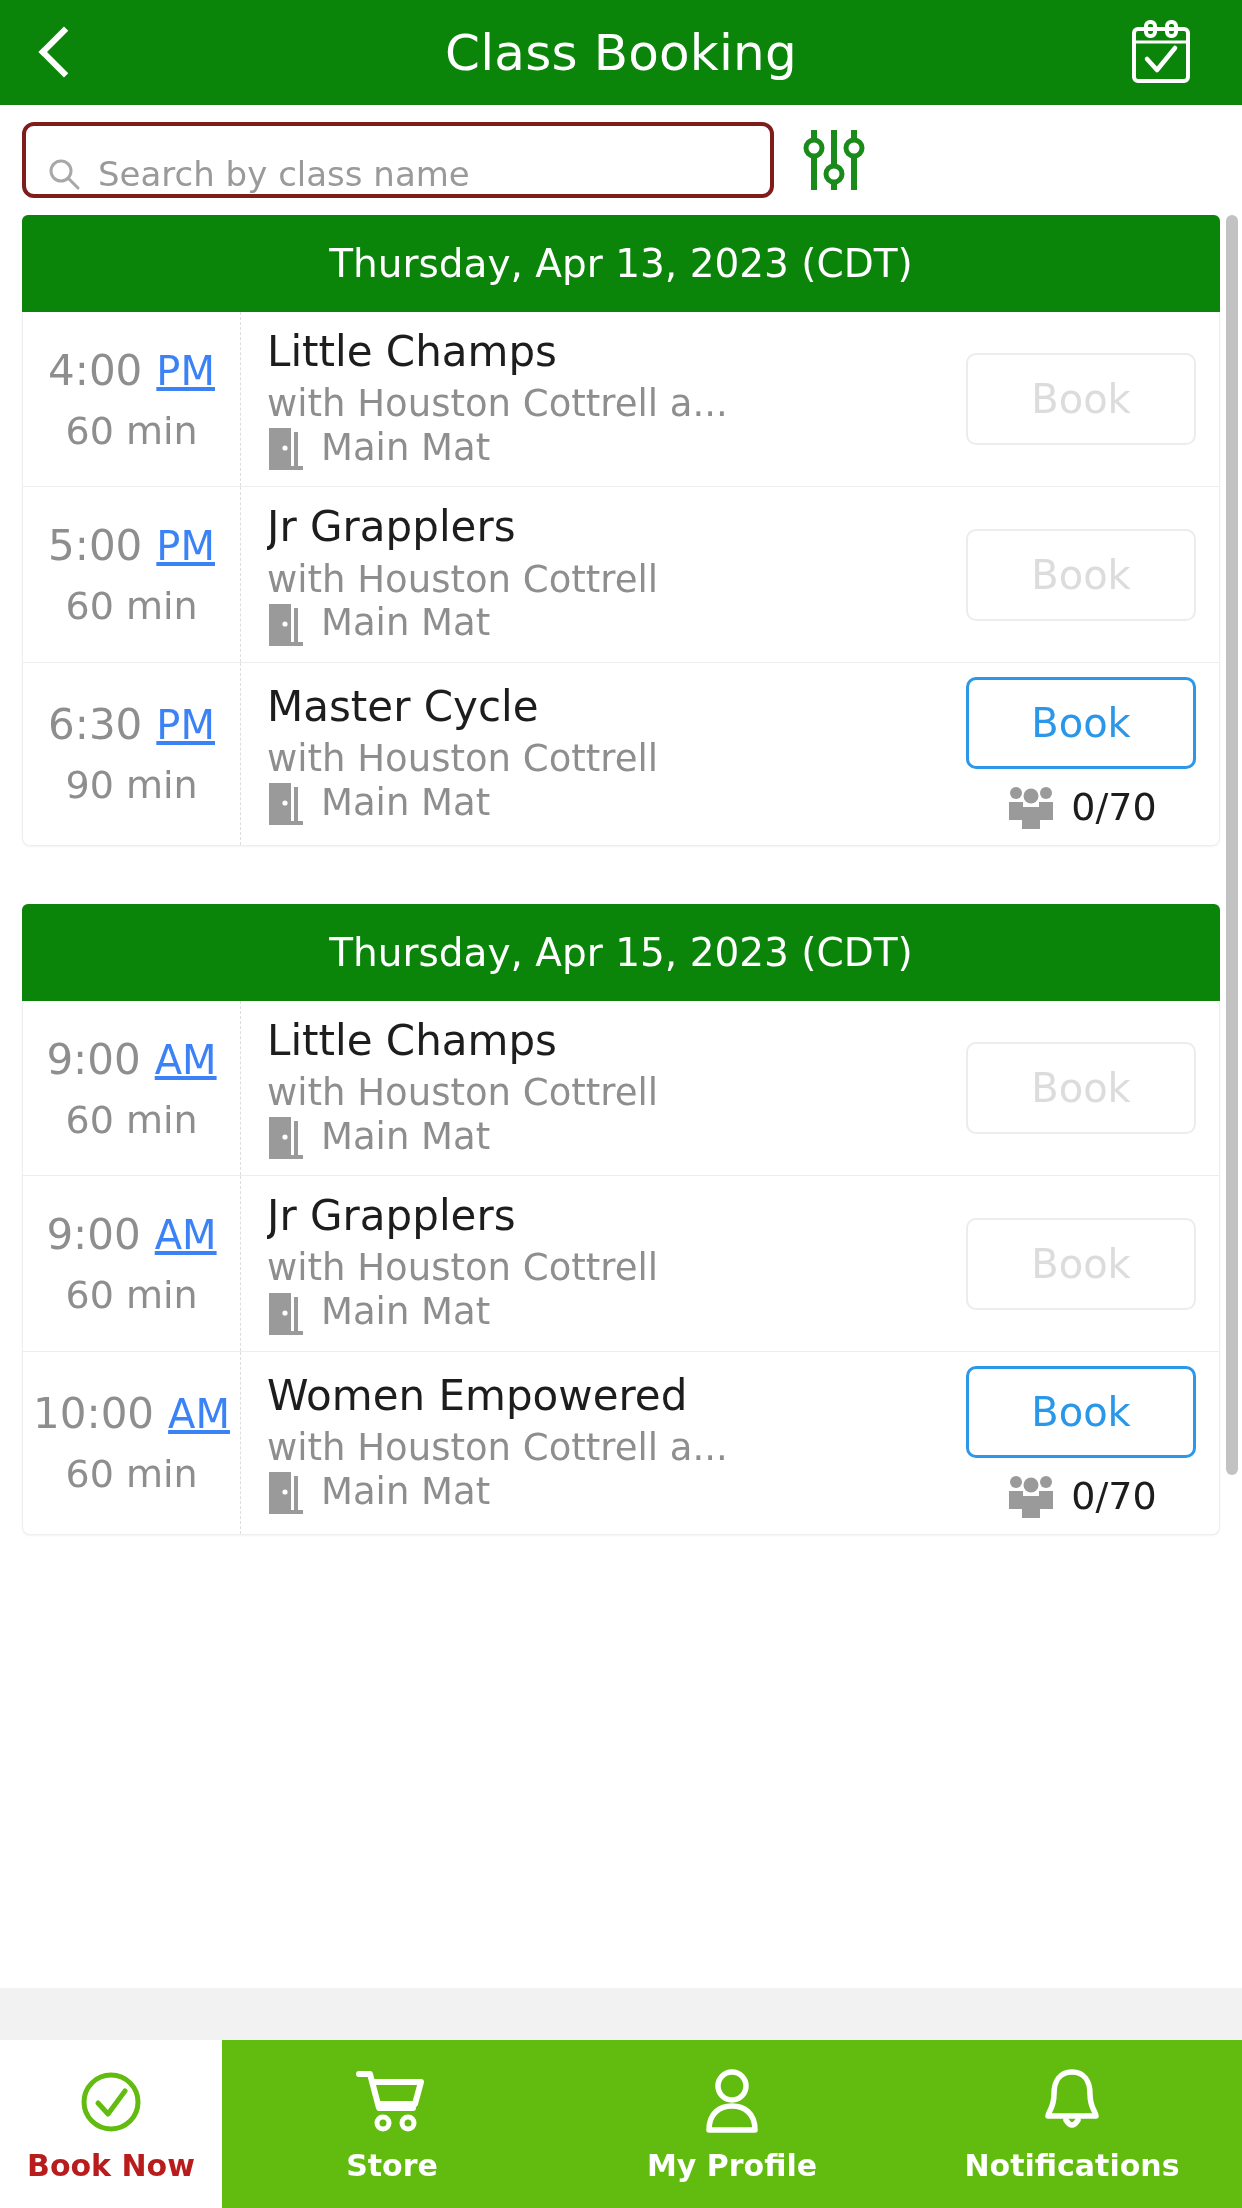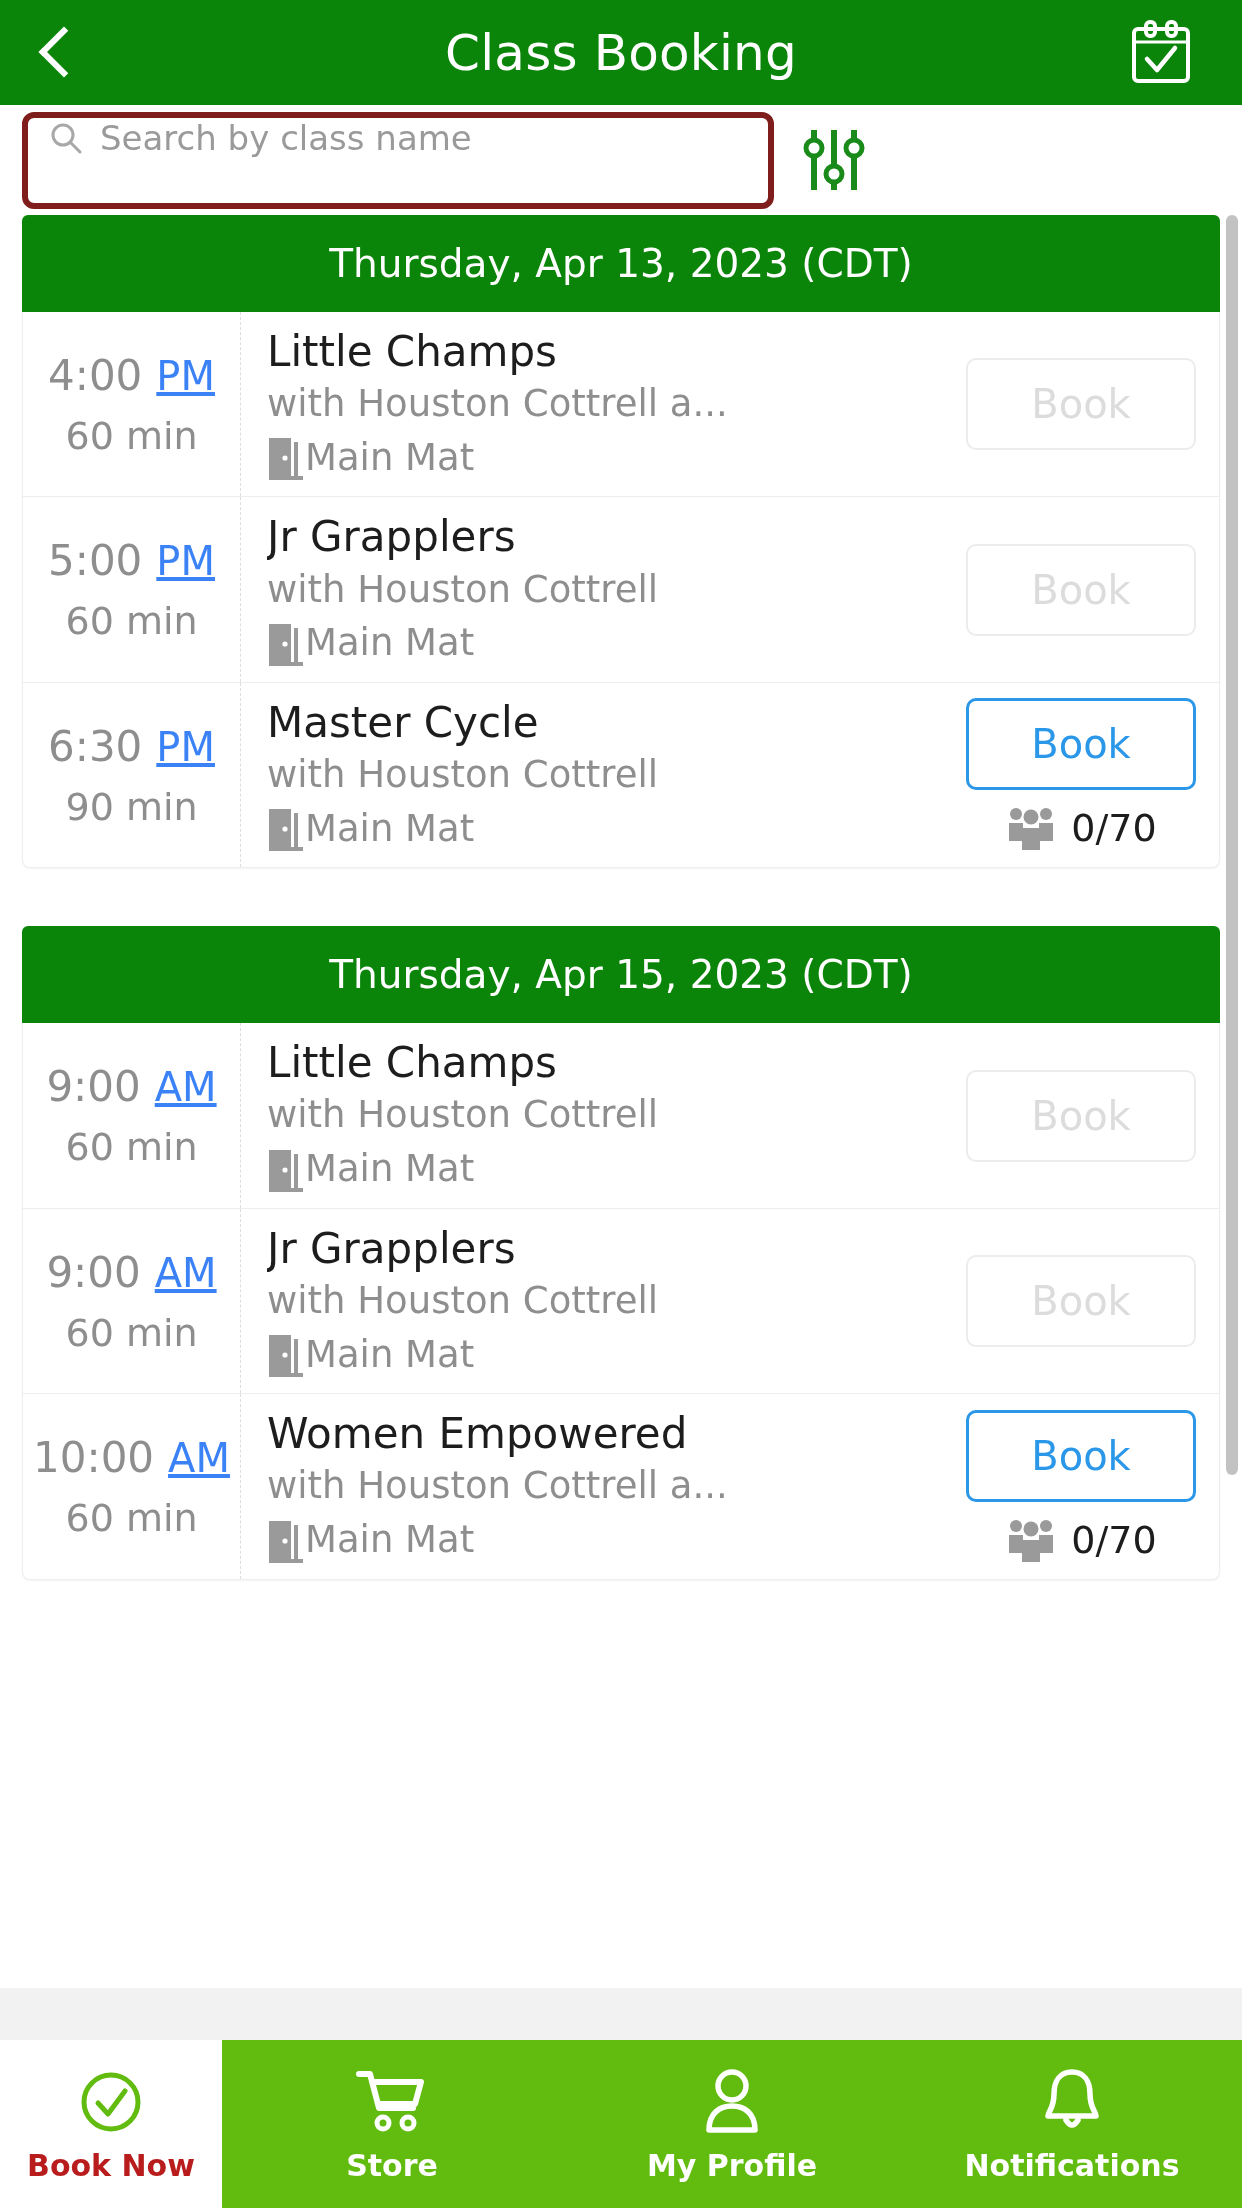--- a/index.html
+++ b/index.html
@@ -37,23 +37,23 @@
     margin-left: auto; margin-right: 48px; width: 66px; height: 70px;
     display: flex; align-items: center; justify-content: center; position: relative; z-index: 2;
   }
 
   
   .search-row {
     flex: 0 0 110px; display: flex; align-items: center;
     padding: 0 0 0 22px; background: #ffffff; position: relative;
   }
   .search-box {
-    flex: 1 1 auto; height: 97px; max-width: 752px;
-    border: 6px solid #7f1d1d; border-radius: 12px; background: #fff;
-    display: flex; align-items: flex-start; padding: 0 18px;
+    flex: 1 1 auto; height: 76px; max-width: 752px;
+    border: 4px solid #7f1d1d; border-radius: 12px; background: #fff;
+    display: flex; align-items: flex-end; padding: 0 18px;
   }
   .search-icon { width: 40px; height: 40px; flex: 0 0 40px; display:flex; align-items:center; justify-content:center; }
   .search-input {
     border: none; outline: none; background: transparent;
     font-family: inherit; font-size: 34px; color: #9a9a9a;
     margin-left: 14px; width: 100%;
   }
   .search-input::placeholder { color: #9a9a9a; opacity: 1; }
   .filter-btn {
     width: 120px; height: 90px; display: flex; align-items: center; justify-content: center;
@@ -101,21 +101,21 @@
     padding: 16px 10px 16px 26px; min-width: 0;
   }
   .class-name {
     font-size: 42px; color: #1d1d1d; line-height: 1.12;
     white-space: nowrap; overflow: hidden; text-overflow: ellipsis;
   }
   .class-inst {
     font-size: 37px; color: #8e8e8e; margin-top: 8px; line-height: 1.12;
     white-space: nowrap; overflow: hidden; text-overflow: ellipsis;
   }
-  .class-room { display: flex; align-items: center; margin-top: 10px; }
+  .class-room { display: flex; align-items: center; gap: 16px; margin-top: 0; }
   .room-label { font-size: 37px; color: #8e8e8e; }
 
   .action-col {
     flex: 0 0 258px; display: flex; flex-direction: column;
     align-items: center; justify-content: center; padding: 14px 18px 14px 0;
   }
   .book-btn {
     width: 230px; height: 92px; border-radius: 10px;
     display: flex; align-items: center; justify-content: center;
     font-size: 40px; font-family: inherit; background: #ffffff; cursor: pointer;

